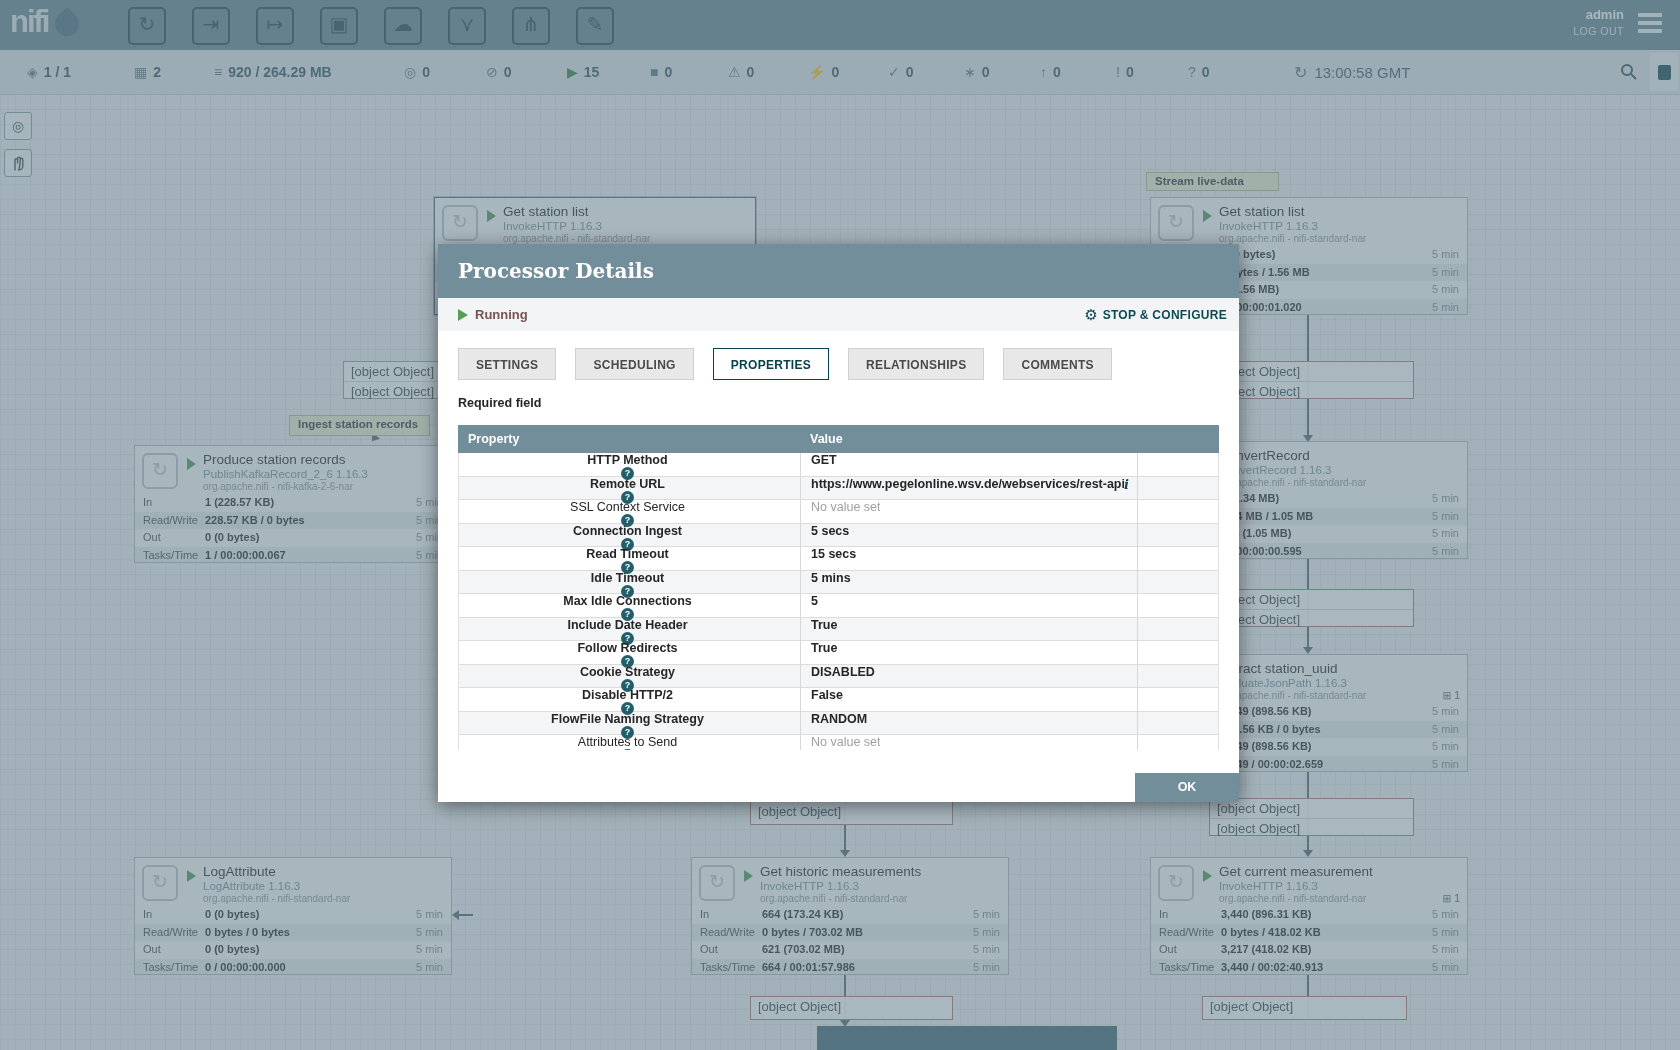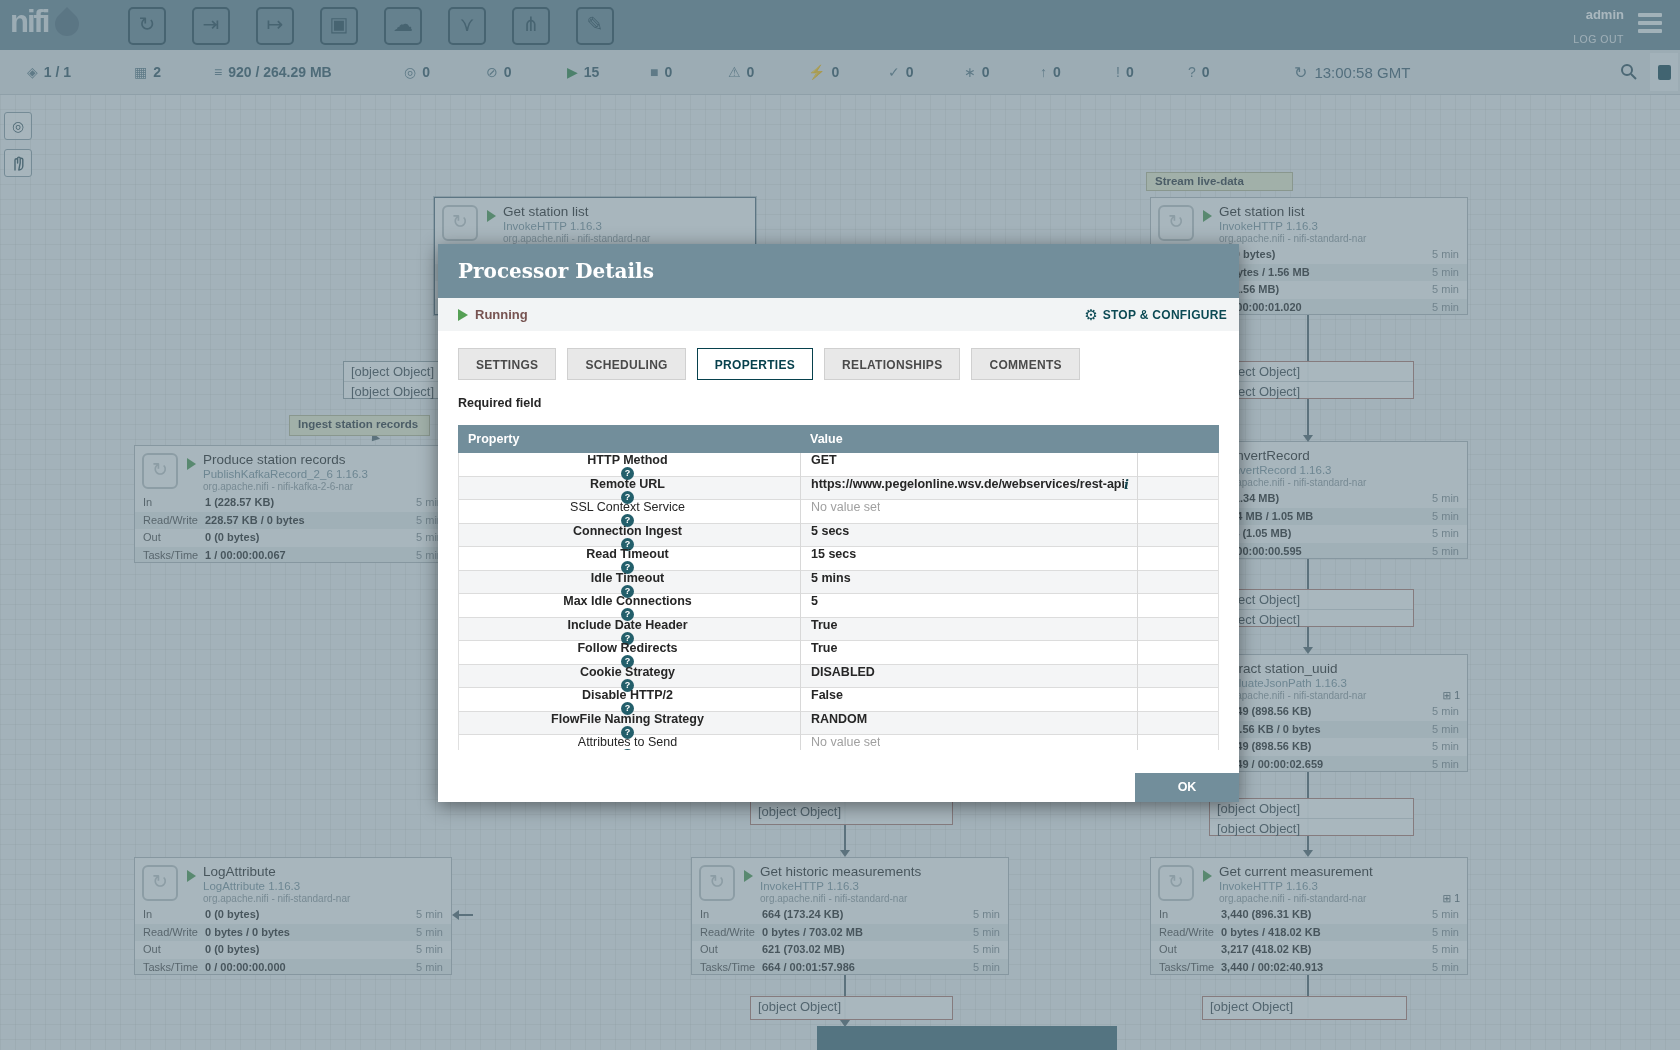--- a/index.html
+++ b/index.html
@@ -8,21 +8,21 @@
   
   .topbar{position:absolute;left:0;top:0;width:1680px;height:50px;background:#728e9b;z-index:20;}
   .logo{position:absolute;left:10px;top:4px;display:flex;align-items:center;}
   .logo-text{font-size:31px;font-weight:bold;color:rgba(255,255,255,.8);letter-spacing:-2px;}
   .logo-drop{width:24px;height:24px;background:#5d7787;border-radius:0 50% 50% 50%;transform:rotate(45deg);margin-left:6px;margin-top:4px;}
   .tools{position:absolute;left:128px;top:7px;display:flex;gap:26px;}
   .tool{width:34px;height:34px;border:2px solid #32525f;border-radius:5px;color:#32525f;
     font-size:20px;line-height:31px;text-align:center;}
   .user{position:absolute;right:56px;top:7px;text-align:right;color:#fff;}
   .user .uname{font-size:13px;font-weight:bold;}
-  .user .ulogout{font-size:10.5px;color:rgba(255,255,255,.85);margin-top:11px;letter-spacing:.5px;}
+  .user .ulogout{font-size:10.5px;color:rgba(255,255,255,.85);margin-top:3px;letter-spacing:.5px;}
   .burger{position:absolute;right:18px;top:13px;width:24px;}
   .burger div{height:4px;background:rgba(255,255,255,.9);margin-bottom:4px;border-radius:1px;}
   
   .statusbar{position:absolute;left:0;top:50px;width:1680px;height:44px;background:#e3e8eb;z-index:20;border-bottom:1px solid #c8d0d4;}
   .sitem{position:absolute;top:0;height:44px;display:flex;align-items:center;gap:6px;
     font-size:14px;font-weight:bold;color:#41606d;}
   .sicon{font-size:14px;color:#64808c;font-weight:normal;}
   .sitem[data-tint="green"] .sicon{color:#3f8e54;}
   .stime{position:absolute;top:0;height:44px;display:flex;align-items:center;gap:7px;font-size:15px;color:#4b6877;}
   .sb-search{position:absolute;top:13px;width:18px;height:18px;}
@@ -72,21 +72,21 @@
   .m-header{position:absolute;left:0;top:0;right:0;height:54px;background:#728e9b;}
   .m-title{font-family:"DejaVu Serif",serif;font-weight:bold;font-size:20px;color:#fff;
     line-height:54px;margin-left:20px;}
   .m-status{position:absolute;left:0;top:54px;right:0;height:33px;background:#f2f4f5;}
   .m-run{position:absolute;left:20px;top:0;height:33px;display:flex;align-items:center;gap:7px;}
   .m-run-play{width:0;height:0;border-top:6px solid transparent;border-bottom:6px solid transparent;border-left:10px solid #55a055;}
   .m-run-text{font-size:13px;font-weight:bold;color:#775351;}
   .m-action{position:absolute;right:12px;top:0;height:33px;display:flex;align-items:center;gap:5px;cursor:pointer;}
   .m-action .gear{font-size:15px;color:#0c4a54;}
   .m-action .atext{font-size:12px;font-weight:bold;color:#0c4a54;letter-spacing:.3px;}
-  .m-tabs{position:absolute;left:20px;top:104px;display:flex;gap:11px;}
+  .m-tabs{position:absolute;left:20px;top:104px;display:flex;gap:19px;}
   .m-tab{height:32px;line-height:32px;padding:0 17px;background:#e8e8e8;border:1px solid #d0d0d0;
     font-size:12px;font-weight:bold;color:#4a4a4a;letter-spacing:.3px;box-sizing:border-box;}
   .m-tab[data-active="1"]{background:#fff;border:1px solid #07414d;color:#07414d;}
   .m-required{position:absolute;left:20px;top:152px;font-size:12.5px;font-weight:bold;color:#262626;}
   .m-table{position:absolute;left:20px;top:181px;width:761px;}
   .thead{display:grid;grid-template-columns:342px 337px 1fr;height:28px;background:#728e9b;}
   .thead div{font-size:12.5px;font-weight:bold;color:#fff;line-height:28px;padding-left:10px;}
   .tbody{height:297px;overflow:hidden;border-left:1px solid #e0e0e0;border-right:1px solid #e0e0e0;box-sizing:border-box;}
   .trow{display:grid;grid-template-columns:342px 337px 1fr;height:23.5px;border-bottom:1px solid #dcdcdc;box-sizing:border-box;}
   .trow:nth-of-type(even){background:#f4f5f6;}
@@ -640,21 +640,21 @@
         <div class="qlabel" style="left: 1202px; top: 902px; width: 205px; height: 24px; border-color: rgb(181, 131, 122);">
           <div>
 
               <div class="ql-row">[object Object]</div>
             </div>
         </div>
       </div>
 
     <div>
 
-        <div class="canvas-label" style="left: 1146px; top: 78px; width: 147px; height: 19px;">
+        <div class="canvas-label" style="left: 1146px; top: 78px; width: 133px; height: 19px;">
           <span>Stream live-data</span>
         </div>
 
         <div class="canvas-label" style="left: 289px; top: 321px; width: 141px; height: 21px;">
           <span>Ingest station records</span>
         </div>
       </div>
 
     <div class="sliver" style="left:817px;top:932px;width:300px;height:24px;"></div>
 

